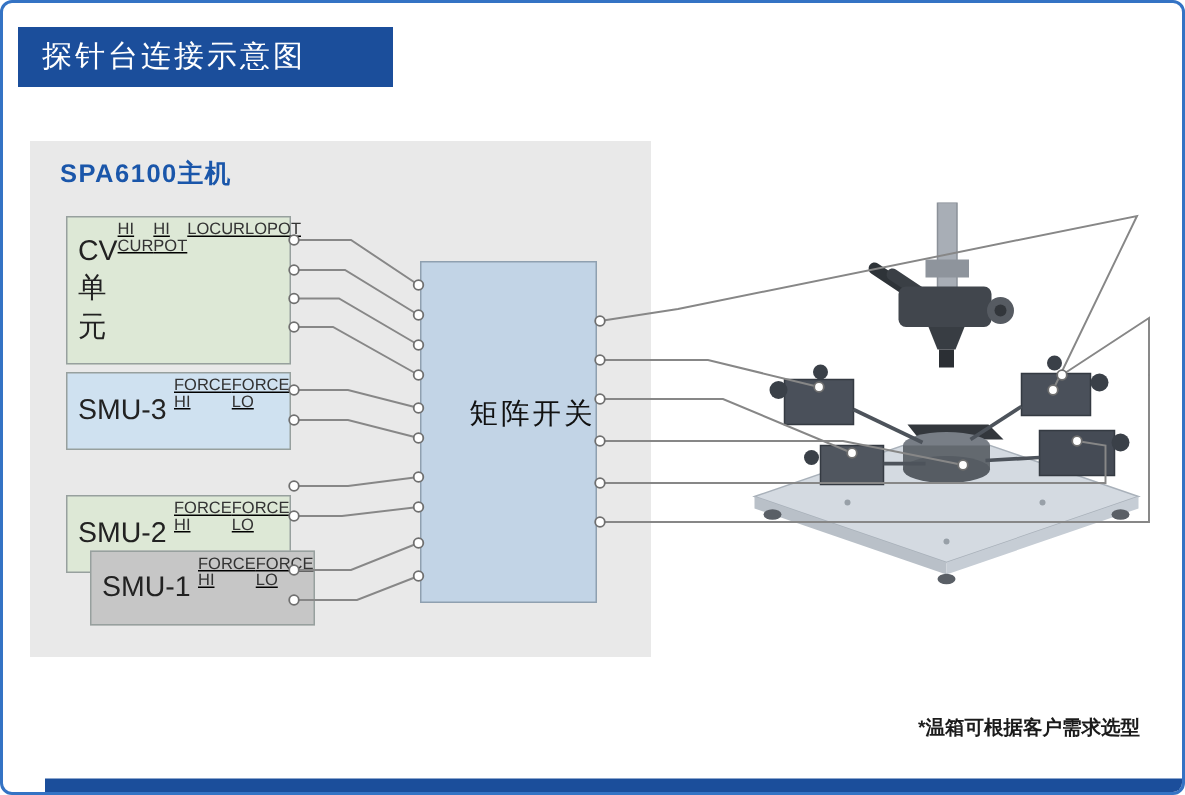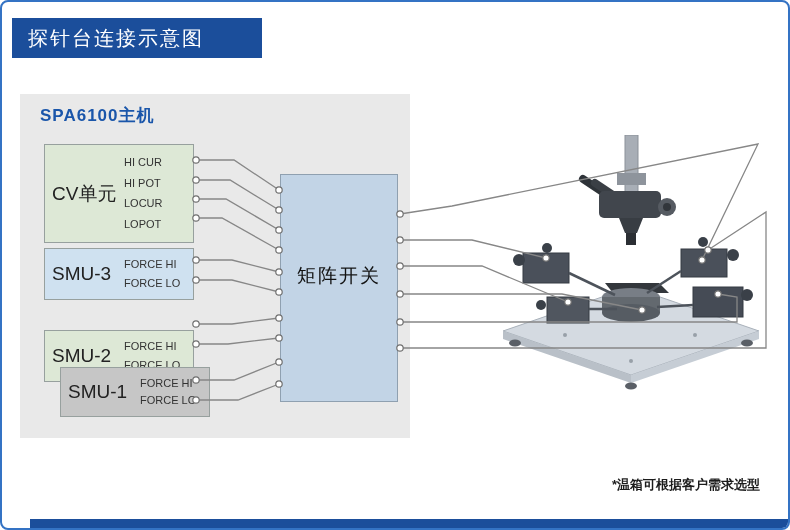--- a/index.html
+++ b/index.html
@@ -1,31 +1,31 @@
 <!DOCTYPE html>
 <html><head>
 <meta charset="utf-8">
 <style>
   html,body{margin:0;padding:0;}
   body{width:790px;height:530px;font-family:"Liberation Sans","DejaVu Sans",sans-serif;background:#fff;}
   .page{position:relative;width:790px;height:530px;background:#fff;border:2px solid #3473c4;border-radius:8px;overflow:hidden;box-sizing:border-box;}
   .banner{position:absolute;left:10px;top:16px;width:250px;height:40px;background:#1b4e9b;color:#fff;
           font-size:20px;font-weight:normal;line-height:40px;padding-left:16px;letter-spacing:2px;box-sizing:border-box;z-index:4;}
-  .panel{position:absolute;left:18px;top:92px;width:390px;height:344px;background:#e9e9e9;z-index:1;}
+  .panel{position:absolute;left:18px;top:92px;width:390px;height:344px;background:#e9e9e9;z-index:1;padding-left:24px;}
   .panel-title{position:absolute;left:20px;top:10px;font-size:17px;font-weight:bold;color:#1a56aa;letter-spacing:1px;}
   .unit{position:absolute;display:flex;border:1px solid #97a09e;box-sizing:border-box;z-index:2;}
   .unit .label{width:72px;display:flex;align-items:center;padding-left:7px;font-size:19px;color:#222;}
-  .unit .signals{flex:1;display:flex;flex-direction:column;justify-content:space-evenly;padding:3px 0;}
+  .unit .signals{flex:1;display:flex;flex-direction:row;justify-content:space-evenly;padding:3px 0;text-decoration:underline;}
   .unit .sig{font-size:11px;color:#333;line-height:1;}
   .unit-cv  {left:24px;top:50px; width:150px;height:99px;background:#dde8d6;}
   .unit-smu3{left:24px;top:154px;width:150px;height:52px;background:#cfe1f0;}
   .unit-smu2{left:24px;top:216px;width:150px;height:52px;background:#dde8d6;margin-top:20px;}
   .unit-smu1{left:40px;top:273px;width:150px;height:50px;background:#c6c6c6;}
   .matrix{position:absolute;left:278px;top:172px;width:118px;height:228px;background:#c2d4e6;border:1px solid #8fa0b0;
-          display:flex;align-items:center;justify-content:center;padding-bottom:24px;box-sizing:border-box;
+          display:flex;align-items:center;justify-content:flex-end;padding-bottom:24px;box-sizing:border-box;
           font-size:19px;color:#111;letter-spacing:2px;z-index:2;}
   .wires{position:absolute;left:0;top:0;z-index:5;pointer-events:none;}
   .probe{position:absolute;left:493px;top:133px;z-index:3;}
   .note{position:absolute;right:28px;top:474px;font-size:13px;font-weight:600;color:#1b1b1b;z-index:4;}
   .bottom-bar{position:absolute;left:28px;right:0;bottom:0;height:9px;background:#1b4e9b;z-index:4;}
 </style>
 </head>
 <body>
 
 <div class="page">

